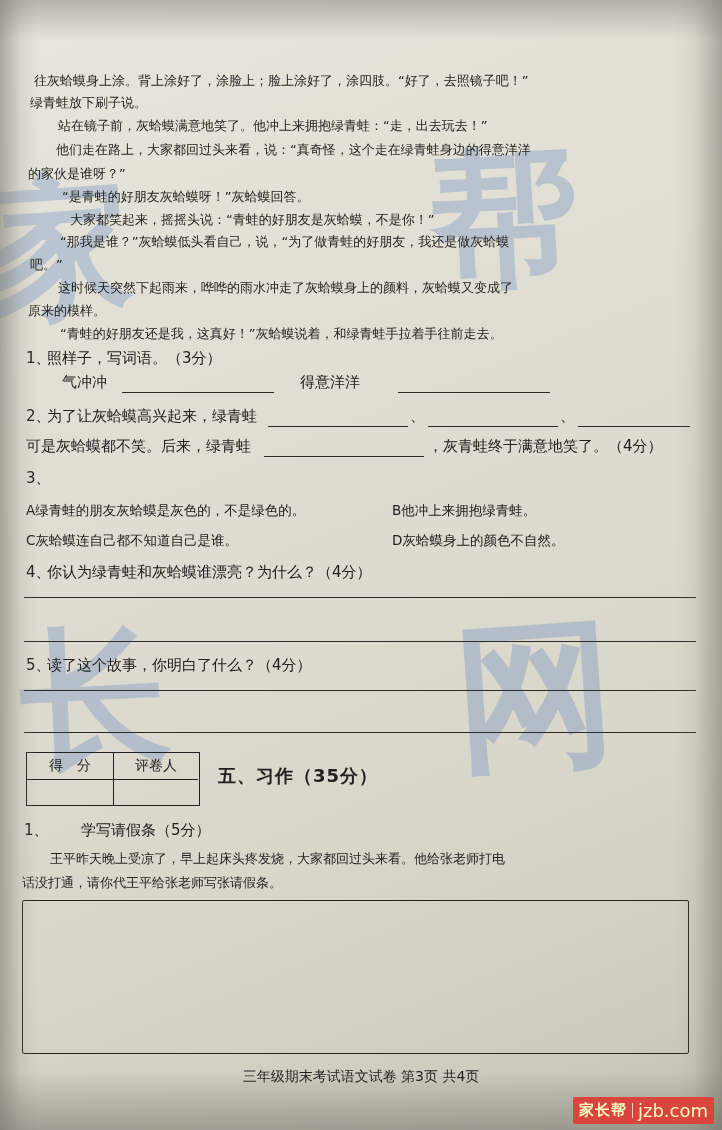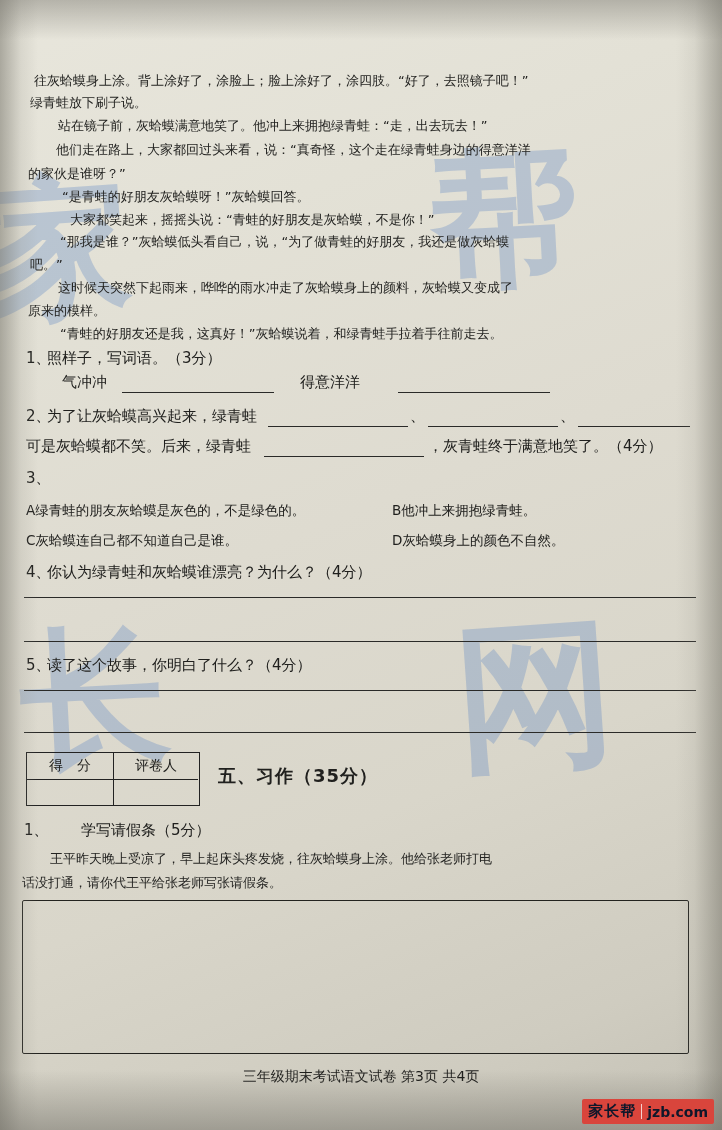--- a/index.html
+++ b/index.html
@@ -132,35 +132,35 @@
   }
 
   
   .logo {
     position: absolute;
     right: 8px;
     bottom: 6px;
     display: flex;
     align-items: center;
     background: #d9453c;
-    color: #0f172a;
+    color: #fef9c3;
     font-family: "DejaVu Sans", sans-serif;
     font-size: 15px;
     font-weight: bold;
     padding: 3px 6px;
     border-radius: 2px;
     letter-spacing: 1px;
   }
   .logo .sep {
     display: inline-block;
     width: 1px; height: 15px;
     background: rgba(255,255,255,0.75);
     margin: 0 5px;
   }
-  .logo .url { font-size: 14px; font-weight: bold; letter-spacing: 0; }
+  .logo .url { font-size: 18px; font-weight: normal; letter-spacing: 0; }
 </style>
 </head>
 <body>
 
 <div class="page">
 
   <div class="watermark wm1">家</div>
   <div class="watermark wm2">长</div>
   <div class="watermark wm3">帮</div>
   <div class="watermark wm4">网</div>
@@ -224,21 +224,21 @@
       <div class="cell" style="width:84px; height:100%; flex-direction:column;">
         <div style="height:50%; display:flex; align-items:center; justify-content:center; width:100%; border-bottom:1.6px solid #222;">评卷人</div>
         <div style="height:50%; display:flex; align-items:center; justify-content:center; width:100%;"></div>
       </div>
     </div>
 
     <div class="txt" style="left:218px; top:766px; font-size:18px; font-weight:bold; letter-spacing:1px;">五、习作（35分）</div>
 
     <div class="txt" style="left:24px; top:820px;">1、</div>
     <div class="txt" style="left:45px; top:820px;margin-left:36px;">学写请假条（5分）</div>
-    <div class="p" style="left:24px; top:848px;">　　王平昨天晚上受凉了，早上起床头疼发烧，往灰蛤蟆身上涂。他给张老师打电</div>
+    <div class="p" style="left:24px; top:848px;">　　王平昨天晚上受凉了，早上起床头疼发烧，大家都回过头来看。他给张老师打电</div>
     <div class="p" style="left:22px; top:872px;">话没打通，请你代王平给张老师写张请假条。</div>
 
     <div class="answer-box" style="left:22px; top:900px; width:665px; height:152px;"></div>
 
     <div class="footer" style="top:1068px;">三年级期末考试语文试卷   第3页  共4页</div>
   </div>
 
   <div class="shade-left"></div>
   <div class="shade-right"></div>
   <div class="shade-top"></div>

